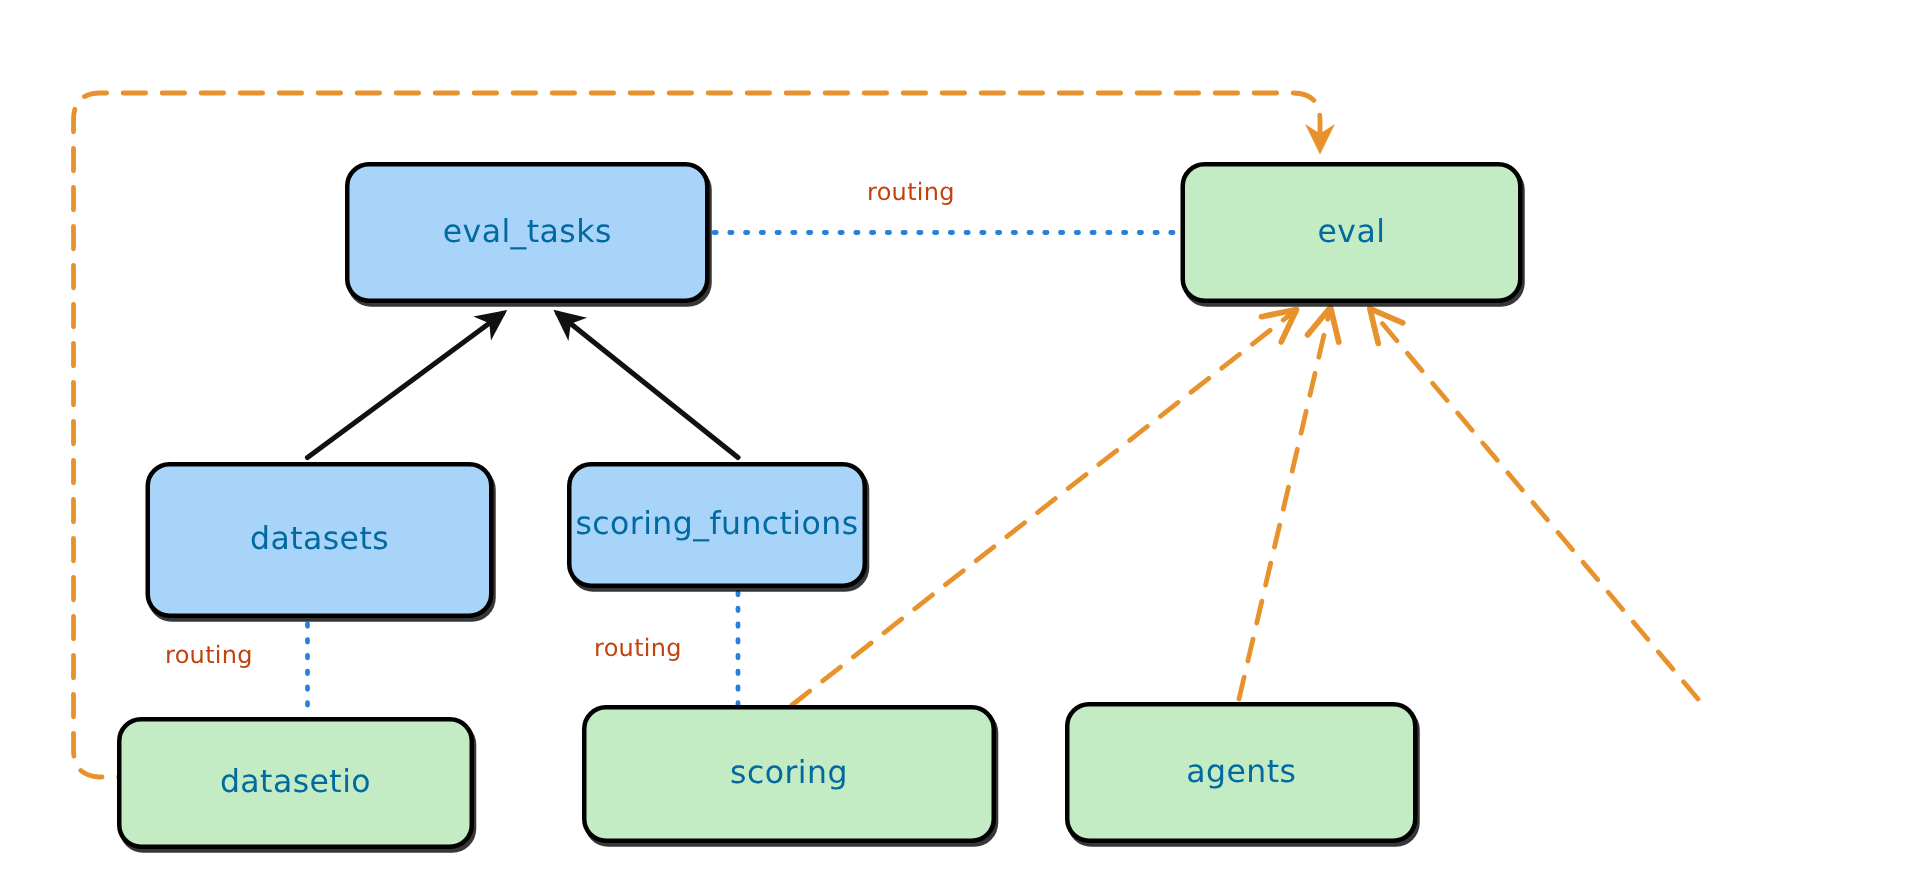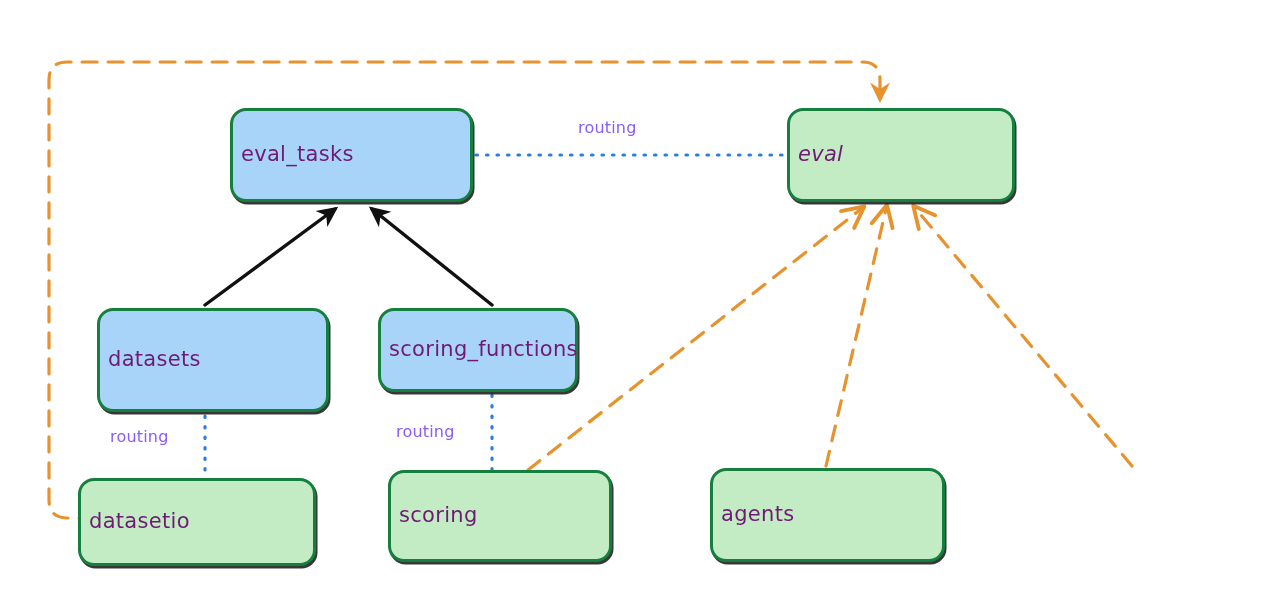--- a/index.html
+++ b/index.html
@@ -18,40 +18,41 @@
   #edges {
     position: absolute;
     left: 0; top: 0;
     width: 1280px;
     height: 596px;
     pointer-events: none;
   }
   .node {
     position: absolute;
     box-sizing: border-box;
-    border: 3px solid #15803d;
+    border: 3px solid #000000;
     border-radius: 16px;
     display: flex;
     align-items: center;
+    justify-content: center;
     text-align: center;
-    color: #701a75;
+    color: #0369a1;
     font-size: 21px;
     letter-spacing: 0.3px;
     box-shadow: 1.5px 2.5px 0 rgba(20,20,20,0.85);
   }
   .node.blue { background: #a9d4fa; }
   .node.green { background: #c3ecc4; }
   .node-label {
     display: block;
     padding: 0 8px;
     line-height: 1.1;
   }
   .edge-label {
     position: absolute;
-    color: #8b5cf6;
+    color: #c2410c;
     font-size: 16px;
     white-space: nowrap;
     letter-spacing: 0.2px;
   }
 </style>
 </head>
 <body>
 
 <div id="canvas">
 
@@ -103,37 +104,37 @@
 
     <g>
       <path d="M 1132 466 L 916 209" fill="none" stroke="#e8922e" stroke-width="3.2" stroke-dasharray="15 11" stroke-linecap="round" marker-end="url(#arrow-orange-open)"></path>
     </g>
   </svg>
 
   <div class="node blue" style="left:230px; top:108px; width:243px; height:94px;">
     <span class="node-label">eval_tasks</span>
   </div>
 
-  <div class="node green" style="left:787px; top:108px; width:228px; height:94px;font-style:italic;">
+  <div class="node green" style="left:787px; top:108px; width:228px; height:94px;">
     <span class="node-label">eval</span>
   </div>
 
   <div class="node blue" style="left:97px; top:308px; width:232px; height:104px;">
     <span class="node-label">datasets</span>
   </div>
 
   <div class="node blue" style="left:378px; top:308px; width:200px; height:84px;">
     <span class="node-label">scoring_functions</span>
   </div>
 
   <div class="node green" style="left:78px; top:478px; width:238px; height:88px;">
     <span class="node-label">datasetio</span>
   </div>
 
-  <div class="node green" style="left:388px; top:470px; width:224px; height:92px;">
+  <div class="node green" style="left:388px; top:470px; width:276px; height:92px;">
     <span class="node-label">scoring</span>
   </div>
 
   <div class="node green" style="left:710px; top:468px; width:235px; height:94px;">
     <span class="node-label">agents</span>
   </div>
 
 
   <div class="edge-label" style="left:578px; top:118px;">routing</div>
 

